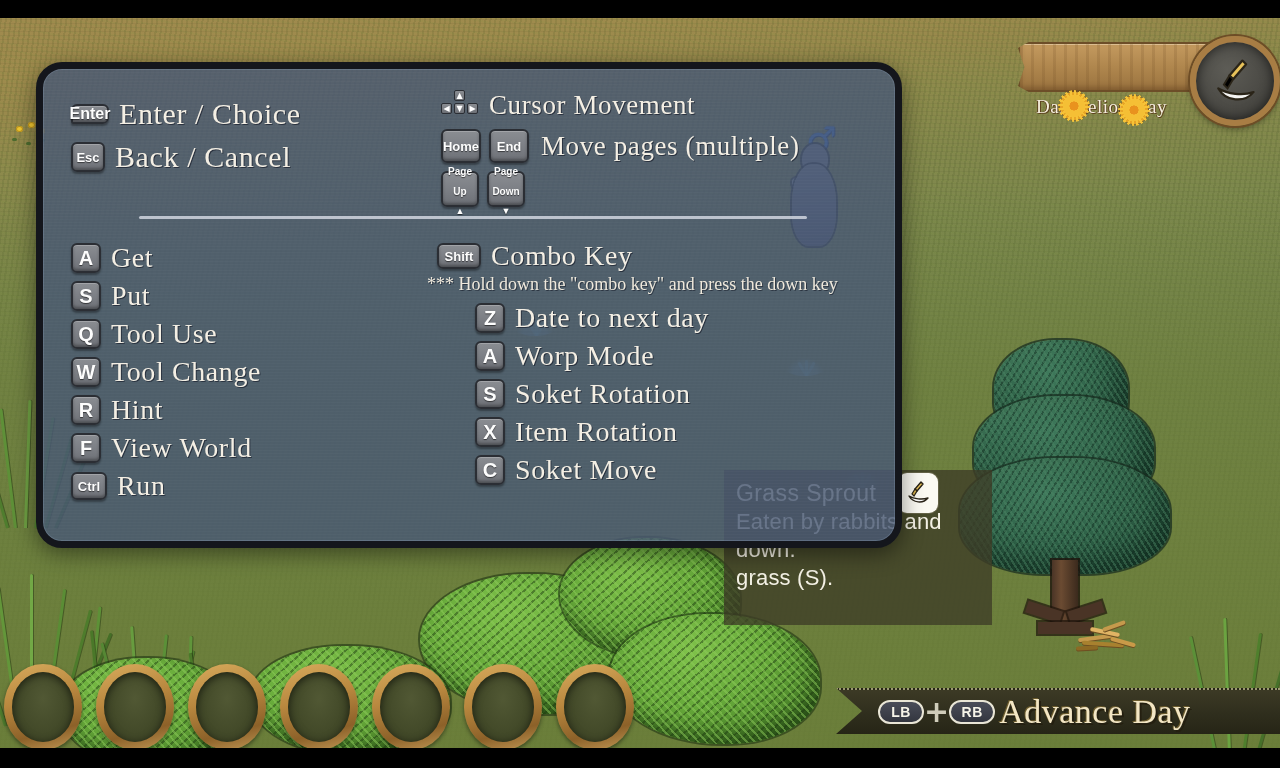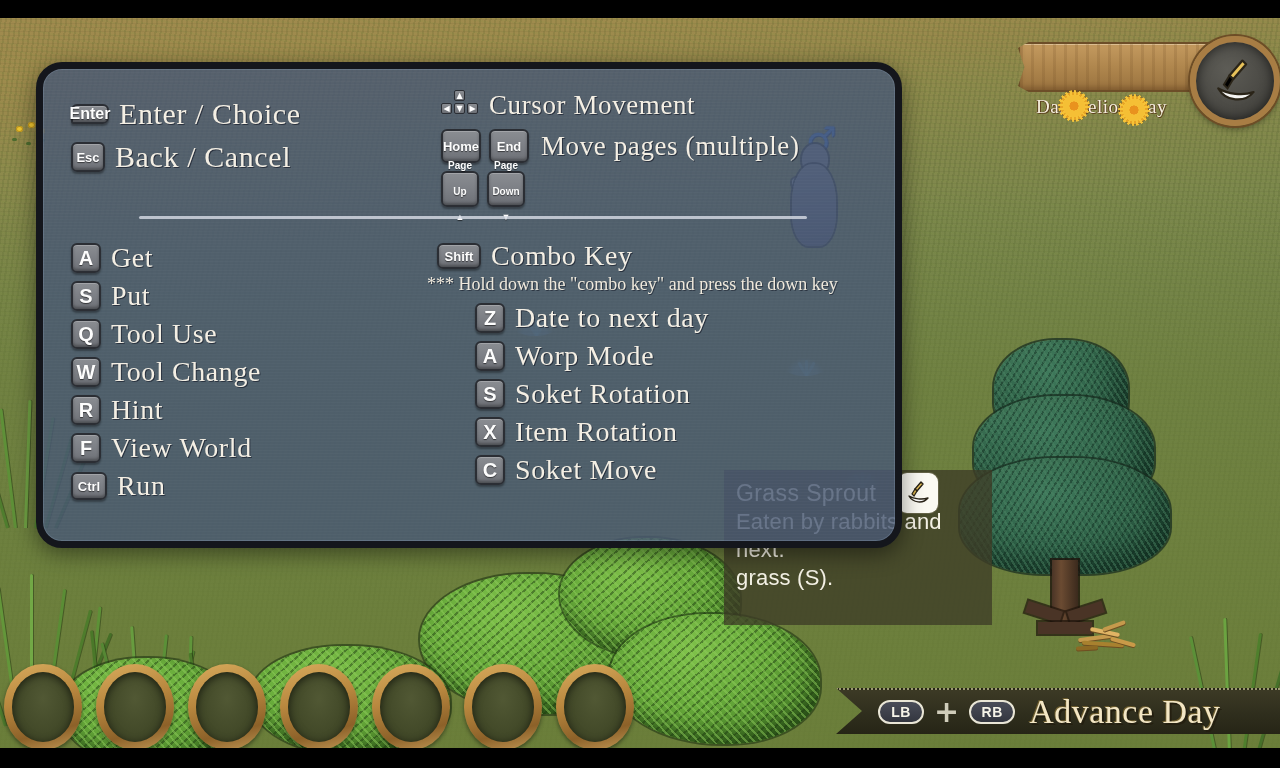--- a/index.html
+++ b/index.html
@@ -248,21 +248,21 @@
   .keycap.sq { width: 30px; height: 30px; font-size: 20px; }
   .keycap.enter {
     width: 38px; height: 20px; font-size: 16px;
     border-radius: 6px 6px 6px 2px;
   }
   .keycap.esc { width: 34px; height: 30px; font-size: 13px; }
   .keycap.shift { width: 44px; height: 26px; font-size: 13px; }
   .keycap.ctrl { width: 36px; height: 28px; font-size: 13px; }
   .keycap.page {
     width: 38px; height: 36px; font-size: 10px; line-height: 10px;
-    flex-direction: column; gap: 16px; padding-top: 3px;
+    flex-direction: column; gap: 10px; padding-top: 3px;
   }
   .keycap.page .pg-arrow { font-size: 9px; line-height: 8px; }
   .keycap.homeend { width: 40px; height: 34px; font-size: 13px; }
 
   
   .arrow-cluster {
     position: relative; width: 38px; height: 30px; flex: 0 0 auto;
   }
   .arrow-cluster span {
     position: absolute;
@@ -394,21 +394,21 @@
     box-shadow: inset 0 2px 8px rgba(0,0,0,.6);
   }
 
   
   #advance-banner {
     position: absolute; left: 836px; top: 688px;
     width: 444px; height: 46px; z-index: 60;
     background: linear-gradient(180deg, #3c3a25 0%, #2f2e1d 55%, #262516 100%);
     clip-path: polygon(0 0, 26px 50%, 0 100%, 100% 100%, 100% 0);
     border-top: 2px dotted #9c9a72;
-    display: flex; align-items: center; gap: 10px;
+    display: flex; align-items: center; 
     padding-left: 42px;
     box-shadow: 0 2px 6px rgba(0,0,0,.45);
   }
   .padbtn {
     display: inline-flex; align-items: center; justify-content: center;
     min-width: 46px; height: 24px; padding: 0 6px;
     border-radius: 12px;
     background: linear-gradient(180deg, #4a4d58 0%, #33363f 100%);
     border: 2px solid #e9e6d6;
     color: #f6f4e8;
@@ -525,21 +525,21 @@
     <div class="ghost-plant" style="left:782px; top:336px;">
         <i style="transform:rotate(-30deg)"></i>
         <i style="transform:rotate(0deg)"></i>
         <i style="transform:rotate(30deg)"></i>
       </div>
   </div>
 
   <div id="tooltip">
     <div class="tt-title">Grass Sprout</div>
     <div class="tt-desc">Eaten by rabbits and</div>
-    <div class="tt-desc">next.</div>
+    <div class="tt-desc">down.</div>
     <div class="tt-desc">grass (S).</div>
   </div>
   <div id="tooltip-icon">
     <svg width="28" height="28" viewBox="0 0 28 28" aria-hidden="true">
       <path d="M17 3 L19 5 L13 12 L11 10 Z" fill="#e8c25a" stroke="#2a2418" stroke-width="1.4" stroke-linejoin="round"></path>
       <path d="M13 12 L11 10 L8 15 L10 17 Z" fill="#d9b24c" stroke="#2a2418" stroke-width="1.2"></path>
       <path d="M5 17 C9 24 19 25 24 19 C18 21 10 20 5 17 Z" fill="#fbfbfb" stroke="#2a2418" stroke-width="1.4" stroke-linejoin="round"></path>
     </svg>
   </div>
 

